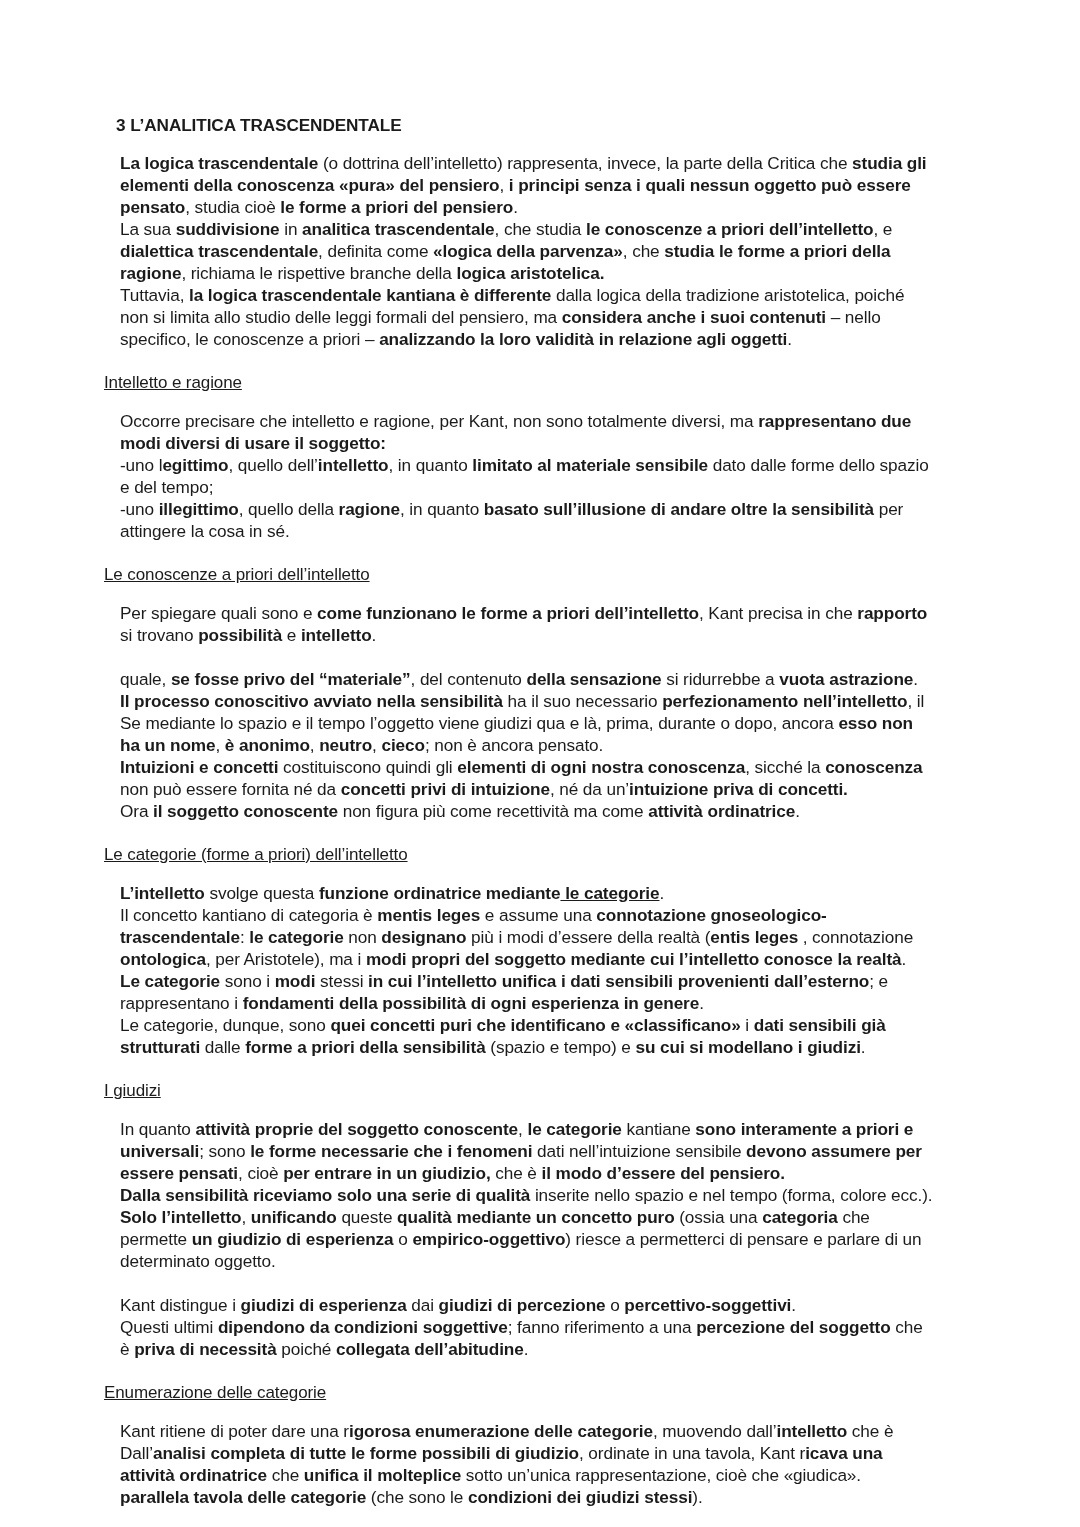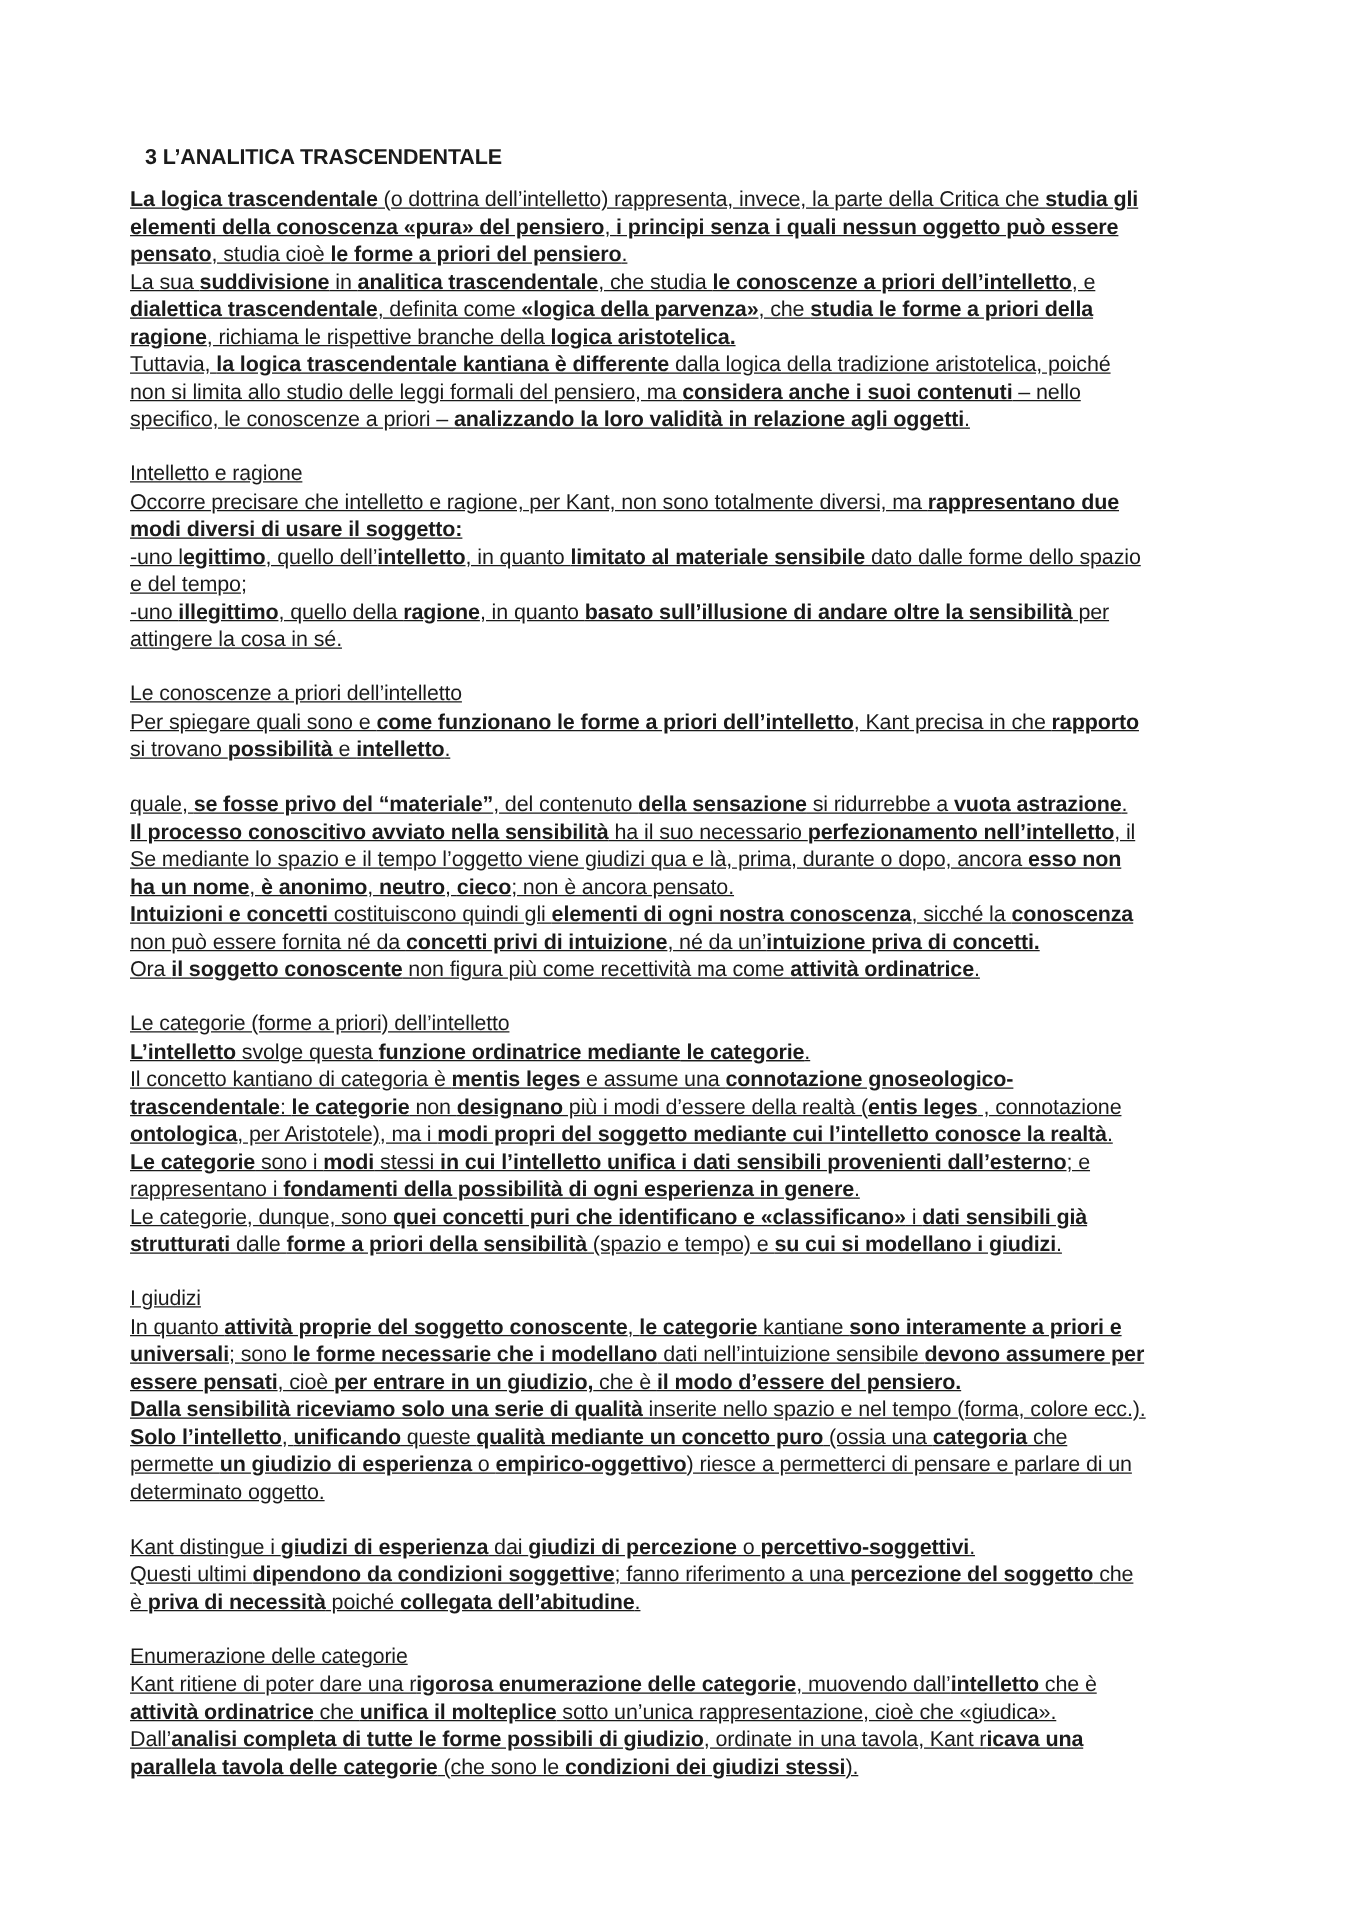--- a/index.html
+++ b/index.html
@@ -31,21 +31,21 @@
       line-height: 22px;
     }
     .section { margin: 0 0 22px 0; }
     .section-heading {
       font-weight: normal;
       text-decoration: underline;
       margin: 0;
       font-size: 17px;
       line-height: 22px;
     }
-    .para { margin: 0; text-decoration: underline; }
+    .para { margin: 16px; }
     .para.gap-before { margin-top: 22px; }
     .seg-b { font-weight: bold; }
     .seg-bu { font-weight: bold; text-decoration: underline; }
     .line { display: block; white-space: nowrap; }
   </style>
 </head>
 <body>
 
 <div class="page">
   <h1 class="doc-title">3 L’ANALITICA TRASCENDENTALE</h1>
@@ -100,36 +100,36 @@
           <span class="line"><span class="seg-b">Le categorie</span><span class="seg-n"> sono i </span><span class="seg-b">modi</span><span class="seg-n"> stessi </span><span class="seg-b">in cui l’intelletto unifica i dati sensibili provenienti dall’esterno</span><span class="seg-n">; e</span></span>
           <span class="line"><span class="seg-n">rappresentano i </span><span class="seg-b">fondamenti della possibilità di ogni esperienza in genere</span><span class="seg-n">.</span></span>
           <span class="line"><span class="seg-n">Le categorie, dunque, sono </span><span class="seg-b">quei concetti puri che identificano e «classificano»</span><span class="seg-n"> i </span><span class="seg-b">dati sensibili già</span></span>
           <span class="line"><span class="seg-b">strutturati</span><span class="seg-n"> dalle </span><span class="seg-b">forme a priori della sensibilità</span><span class="seg-n"> (spazio e tempo) e </span><span class="seg-b">su cui si modellano i giudizi</span><span class="seg-n">.</span></span>
         </p>
       </section>
       <section class="section">
         <h2 class="section-heading">I giudizi</h2>
         <p class="para">
           <span class="line"><span class="seg-n">In quanto </span><span class="seg-b">attività proprie del soggetto conoscente</span><span class="seg-n">, </span><span class="seg-b">le categorie</span><span class="seg-n"> kantiane </span><span class="seg-b">sono interamente a priori e</span></span>
-          <span class="line"><span class="seg-b">universali</span><span class="seg-n">; sono </span><span class="seg-b">le forme necessarie che i modellano</span><span class="seg-n"> dati nell’intuizione sensibile </span><span class="seg-b">devono assumere per</span></span>
+          <span class="line"><span class="seg-b">universali</span><span class="seg-n">; sono </span><span class="seg-b">le forme necessarie che i fenomeni</span><span class="seg-n"> dati nell’intuizione sensibile </span><span class="seg-b">devono assumere per</span></span>
           <span class="line"><span class="seg-b">essere pensati</span><span class="seg-n">, cioè </span><span class="seg-b">per entrare in un giudizio,</span><span class="seg-n"> che è </span><span class="seg-b">il modo d’essere del pensiero.</span></span>
           <span class="line"><span class="seg-b">Dalla sensibilità riceviamo solo una serie di qualità</span><span class="seg-n"> inserite nello spazio e nel tempo (forma, colore ecc.).</span></span>
           <span class="line"><span class="seg-b">Solo l’intelletto</span><span class="seg-n">, </span><span class="seg-b">unificando</span><span class="seg-n"> queste </span><span class="seg-b">qualità mediante un concetto puro</span><span class="seg-n"> (ossia una </span><span class="seg-b">categoria</span><span class="seg-n"> che</span></span>
           <span class="line"><span class="seg-n">permette </span><span class="seg-b">un giudizio di esperienza</span><span class="seg-n"> o </span><span class="seg-b">empirico-oggettivo</span><span class="seg-n">) riesce a permetterci di pensare e parlare di un</span></span>
           <span class="line"><span class="seg-n">determinato oggetto.</span></span>
         </p>
         <p class="para gap-before">
           <span class="line"><span class="seg-n">Kant distingue i </span><span class="seg-b">giudizi di esperienza</span><span class="seg-n"> dai </span><span class="seg-b">giudizi di percezione</span><span class="seg-n"> o </span><span class="seg-b">percettivo-soggettivi</span><span class="seg-n">.</span></span>
           <span class="line"><span class="seg-n">Questi ultimi </span><span class="seg-b">dipendono da condizioni soggettive</span><span class="seg-n">; fanno riferimento a una </span><span class="seg-b">percezione del soggetto</span><span class="seg-n"> che</span></span>
           <span class="line"><span class="seg-n">è </span><span class="seg-b">priva di necessità</span><span class="seg-n"> poiché </span><span class="seg-b">collegata dell’abitudine</span><span class="seg-n">.</span></span>
         </p>
       </section>
       <section class="section">
         <h2 class="section-heading">Enumerazione delle categorie</h2>
         <p class="para">
           <span class="line"><span class="seg-n">Kant ritiene di poter dare una r</span><span class="seg-b">igorosa enumerazione delle categorie</span><span class="seg-n">, muovendo dall’</span><span class="seg-b">intelletto</span><span class="seg-n"> che è</span></span>
+          <span class="line"><span class="seg-n">Dall’</span><span class="seg-b">analisi completa di tutte le forme possibili di giudizio</span><span class="seg-n">, ordinate in una tavola, Kant r</span><span class="seg-b">icava una</span></span>
           <span class="line"><span class="seg-b">attività ordinatrice</span><span class="seg-n"> che </span><span class="seg-b">unifica il molteplice</span><span class="seg-n"> sotto un’unica rappresentazione, cioè che «giudica».</span></span>
-          <span class="line"><span class="seg-n">Dall’</span><span class="seg-b">analisi completa di tutte le forme possibili di giudizio</span><span class="seg-n">, ordinate in una tavola, Kant r</span><span class="seg-b">icava una</span></span>
           <span class="line"><span class="seg-b">parallela tavola delle categorie</span><span class="seg-n"> (che sono le </span><span class="seg-b">condizioni dei giudizi stessi</span><span class="seg-n">).</span></span>
         </p>
       </section>
     </div>
 </div>
 
 </body></html>

